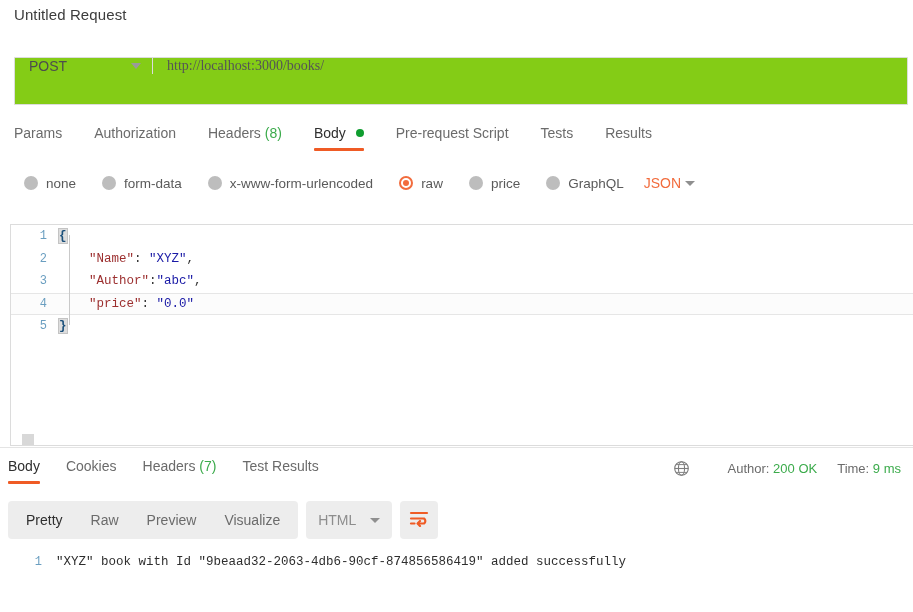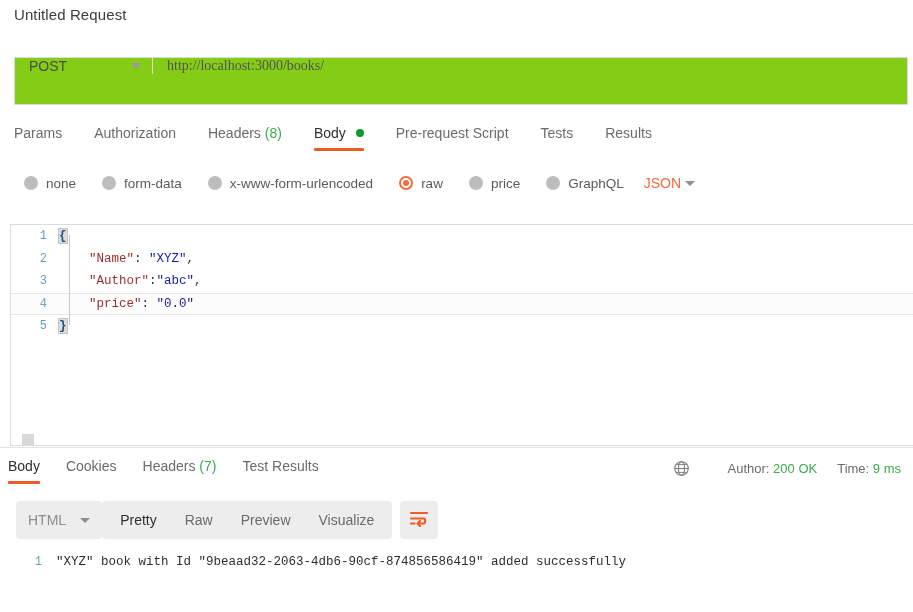--- a/index.html
+++ b/index.html
@@ -297,29 +297,29 @@
       <span>Author:</span>
       <span class="meta-val">200 OK</span>
     </span>
     <span class="meta-item">
       <span>Time:</span>
       <span class="meta-val">9 ms</span>
     </span>
   </div>
 
   <div class="resp-toolbar">
-    <div class="seg fmt">
-      <span class="fmt-text">HTML</span>
-      <span class="caret-sm"></span>
-    </div>
     <div class="seg">
       <span class="seg-btn active">Pretty</span>
       <span class="seg-btn">Raw</span>
       <span class="seg-btn">Preview</span>
       <span class="seg-btn">Visualize</span>
+    </div>
+    <div class="seg fmt">
+      <span class="fmt-text">HTML</span>
+      <span class="caret-sm"></span>
     </div>
     <div class="wrap-btn">
       <span>
         <svg width="20" height="17" viewBox="0 0 20 17">
           <line x1="2" y1="3" x2="18" y2="3" stroke="#ef5b25" stroke-width="2.2" stroke-linecap="round"></line>
           <path d="M2 8.5 H15 a3 3 0 0 1 0 5 H9" fill="none" stroke="#ef5b25" stroke-width="2.2" stroke-linecap="round"></path>
           <polyline points="11,11 8.6,13.5 11,16" fill="none" stroke="#ef5b25" stroke-width="2.2" stroke-linecap="round" stroke-linejoin="round"></polyline>
           <line x1="2" y1="13.5" x2="5.5" y2="13.5" stroke="#ef5b25" stroke-width="2.2" stroke-linecap="round"></line>
         </svg>
       </span>

